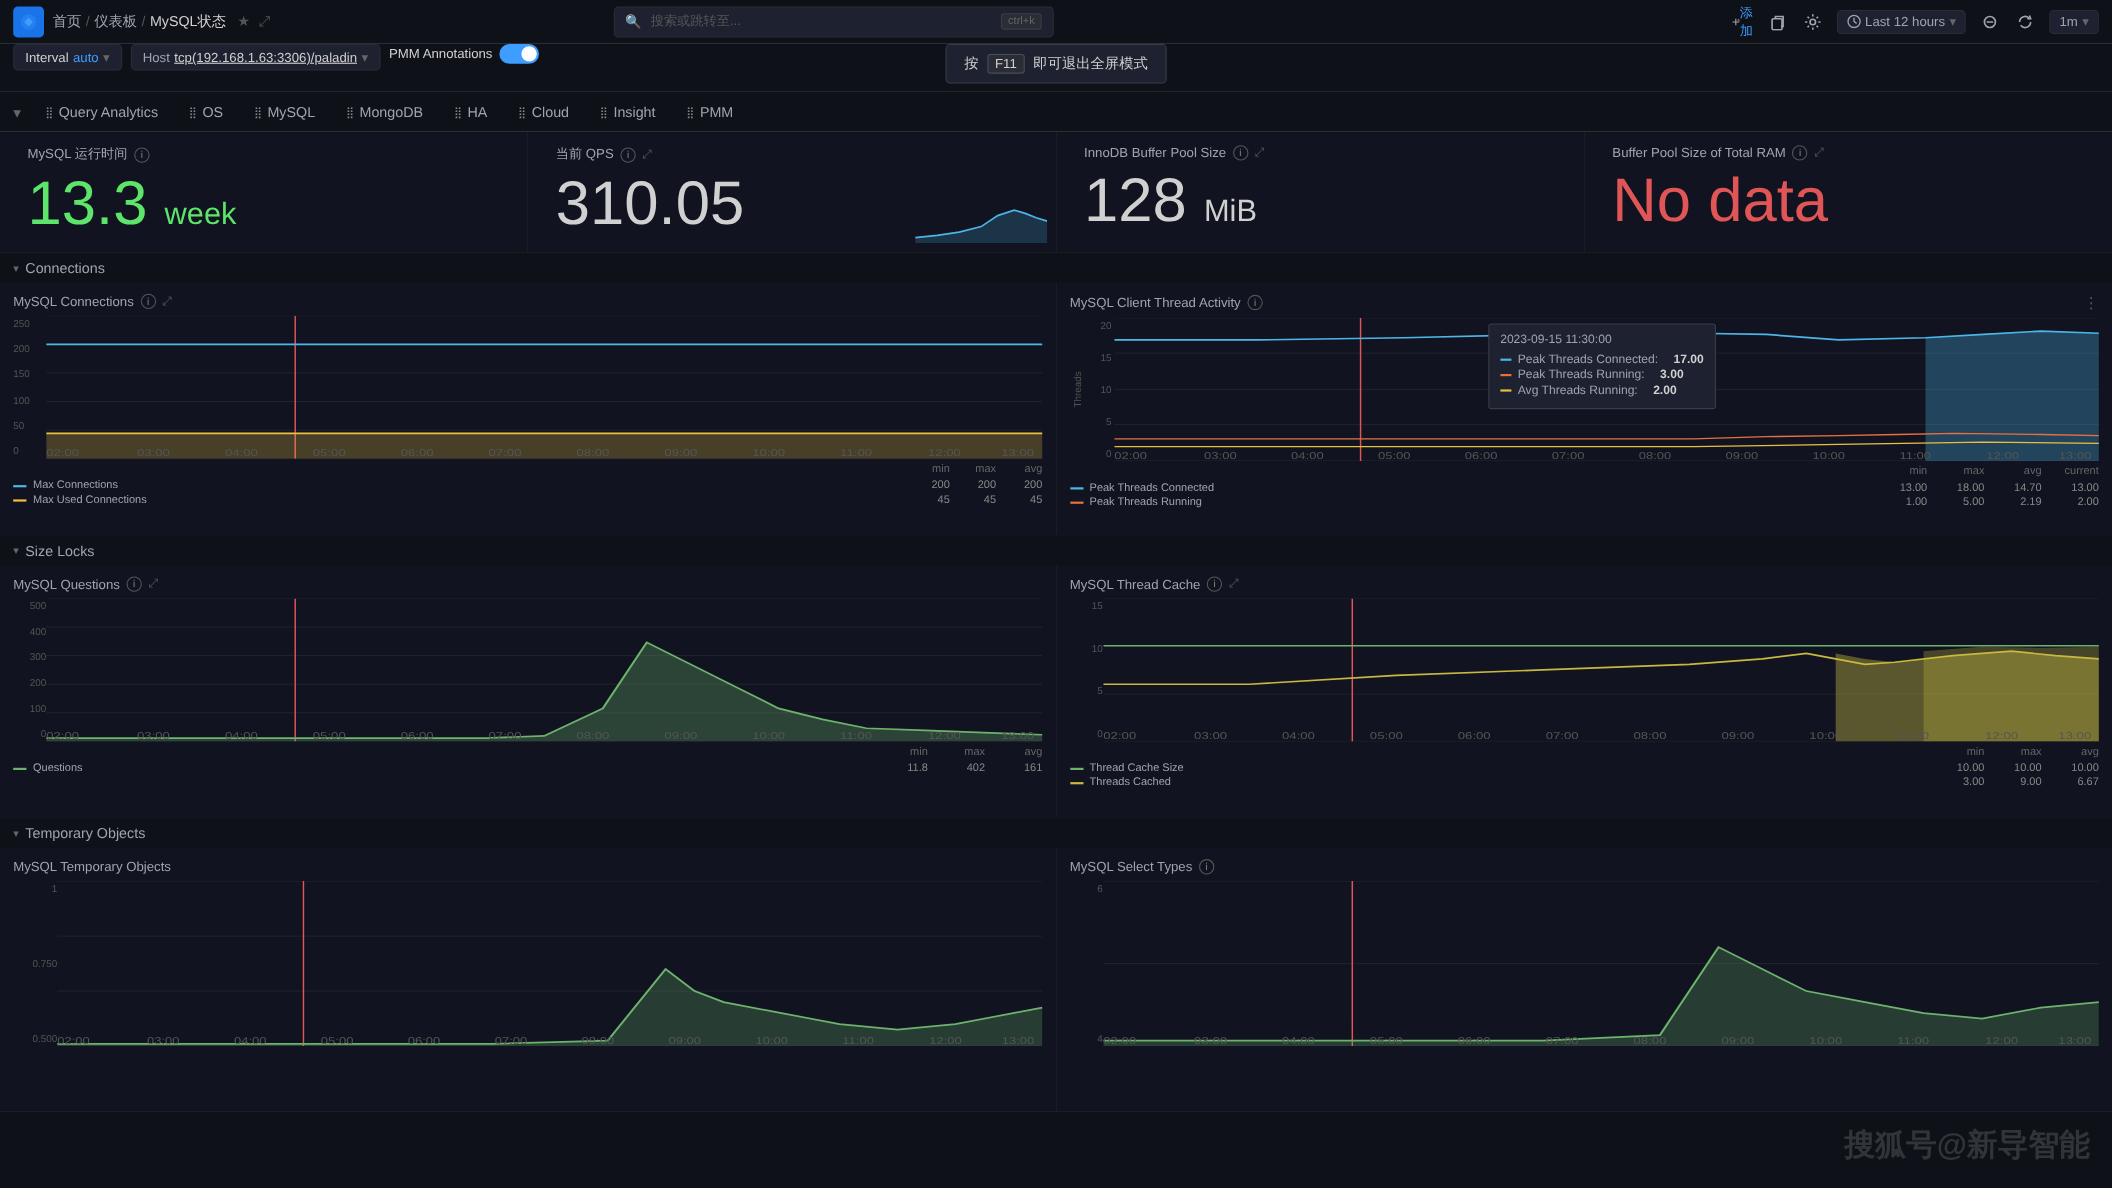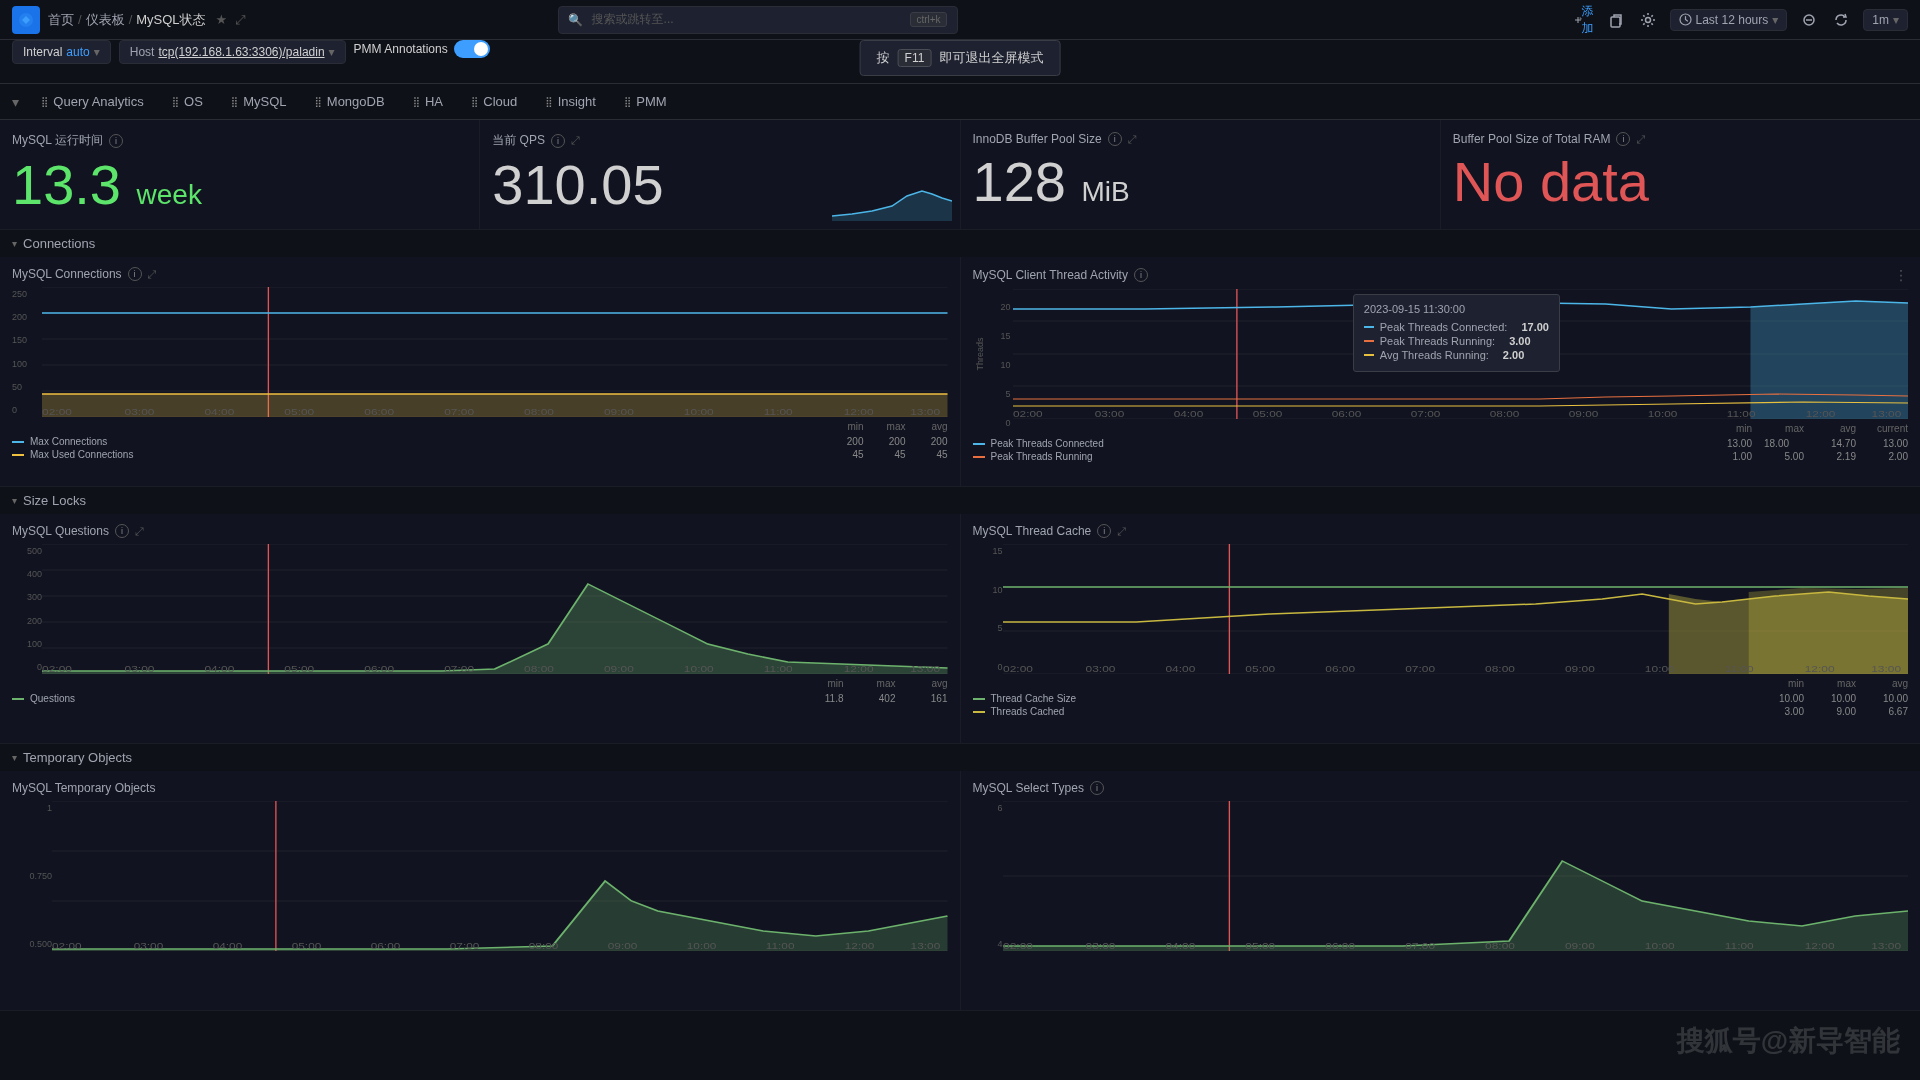--- a/index.html
+++ b/index.html
@@ -149,21 +149,21 @@
     
     .metrics-row {
       display: flex;
       height: 110px;
       border-bottom: 1px solid #1a1d26;
     }
     .metric-card {
       flex: 1;
       background: #111420;
       border-right: 1px solid #1a1d26;
-      padding: 12px 12px;
+      padding: 12px 25px;
       position: relative;
       overflow: hidden;
     }
     .metric-card:last-child { border-right: none; }
     .metric-title {
       font-size: 12px; color: #a0a4b0;
       display: flex; align-items: center; gap: 6px;
       margin-bottom: 8px;
     }
     .metric-title .info-icon {
@@ -561,21 +561,21 @@
   </div>
 
   <div class="panel" style="flex:1;">
     <div class="panel-title">
       <span>MySQL Client Thread Activity</span>
       <div class="info-icon">i</div>
       <span class="kebab">⋮</span>
     </div>
 
     <div style="position:relative;height:130px;margin-left:40px;">
-      <div style="position:absolute;left:-40px;top:11px;height:100%;width:40px;display:flex;flex-direction:column;justify-content:space-between;font-size:9px;color:#555;padding:2px 2px 2px 0;text-align:right;">
+      <div style="position:absolute;left:-40px;top:0;height:100%;width:40px;display:flex;flex-direction:column;justify-content:space-between;font-size:9px;color:#555;padding:2px 2px 2px 0;text-align:right;">
         <span>20</span>
           <span>15</span>
           <span>10</span>
           <span>5</span>
           <span>0</span>
       </div>
       <div style="position:absolute;left:-50px;top:50%;transform:translateY(-50%) rotate(-90deg);font-size:9px;color:#555;white-space:nowrap;">Threads</div>
       <svg width="100%" height="130" viewBox="0 0 680 130" preserveAspectRatio="none">
         <line x1="0" y1="0" x2="680" y2="0" class="grid-line"></line>
         <line x1="0" y1="32" x2="680" y2="32" class="grid-line"></line>
@@ -632,21 +632,21 @@
         <span style="min-width:40px;text-align:right;color:#666;font-size:10px;">min</span>
         <span style="min-width:40px;text-align:right;color:#666;font-size:10px;">max</span>
         <span style="min-width:40px;text-align:right;color:#666;font-size:10px;">avg</span>
         <span style="min-width:40px;text-align:right;color:#666;font-size:10px;">current</span>
       </div>
       <div class="legend-row">
         <div class="legend-dot" style="background:#4db6e8;"></div>
         <span class="legend-label">Peak Threads Connected</span>
         <div class="legend-stats">
           <span style="min-width:40px;text-align:right;">13.00</span>
-          <span style="min-width:40px;">18.00</span>
+          <span style="min-width:40px;text-align:right;">18.00</span>
           <span style="min-width:40px;text-align:right;">14.70</span>
           <span style="min-width:40px;text-align:right;">13.00</span>
         </div>
       </div>
       <div class="legend-row">
         <div class="legend-dot" style="background:#e87040;"></div>
         <span class="legend-label">Peak Threads Running</span>
         <div class="legend-stats">
           <span style="min-width:40px;text-align:right;">1.00</span>
           <span style="min-width:40px;text-align:right;">5.00</span>

